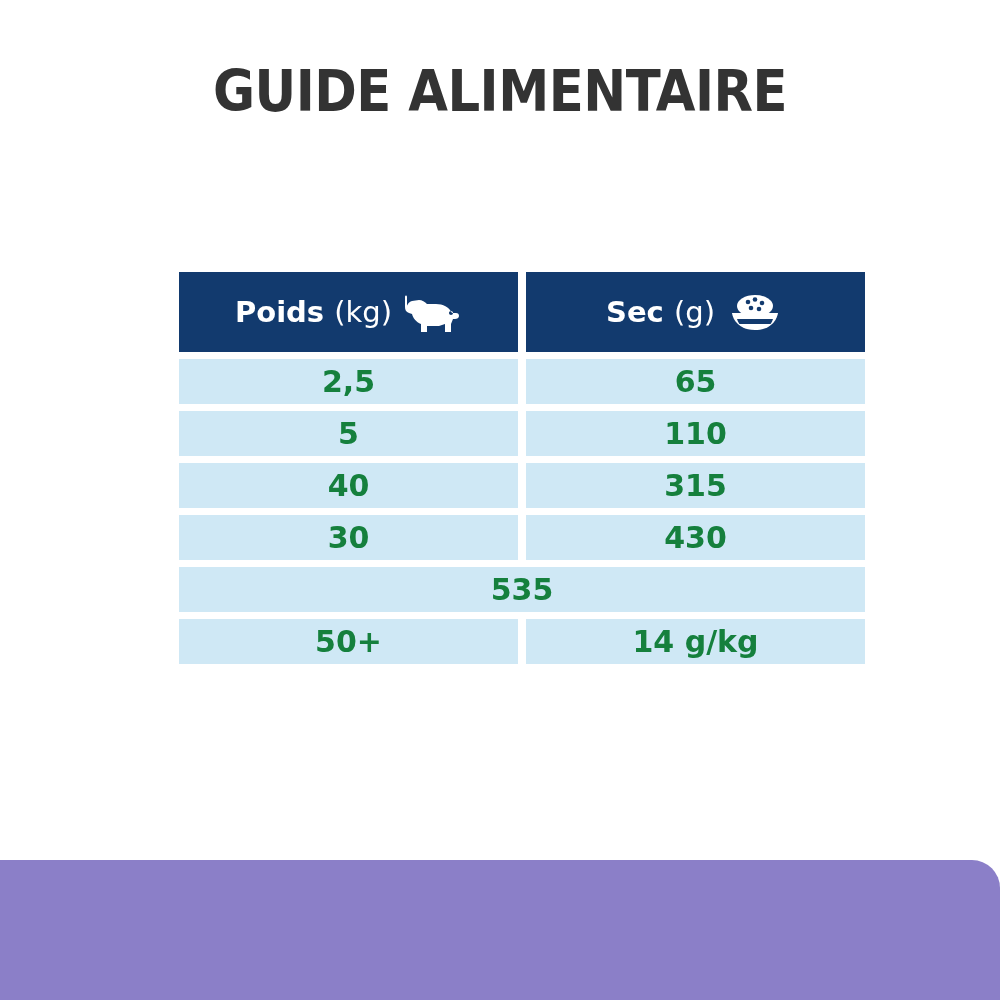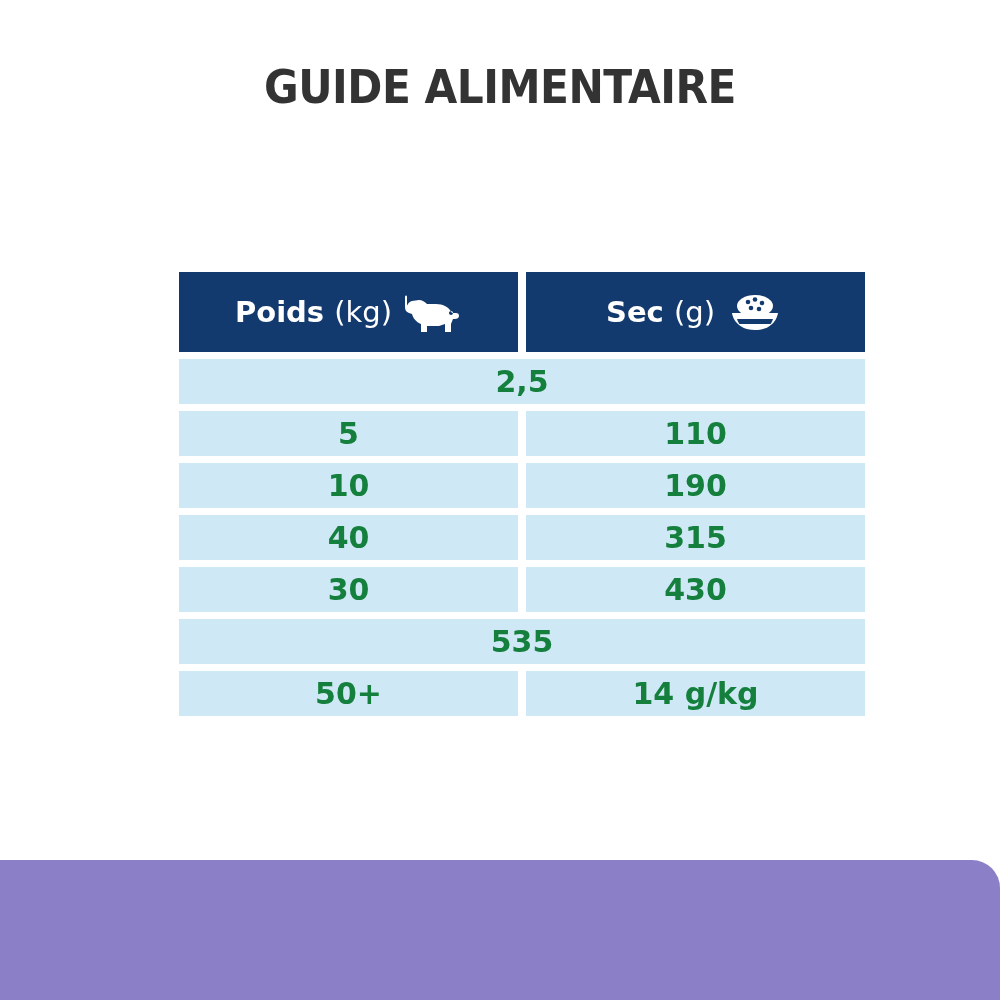--- a/index.html
+++ b/index.html
@@ -21,21 +21,21 @@
     background: #ffffff;
   }
 
   
   .title {
     position: absolute;
     top: 62px;
     left: 0;
     width: 1000px;
     text-align: center;
-    font-size: 47px;
+    font-size: 57px;
     line-height: 1.05;
     font-weight: 700;
     letter-spacing: -0.5px;
     color: #333333;
     text-transform: uppercase;
     font-family: "DejaVu Sans", sans-serif;
     font-stretch: condensed;
   }
 
   
@@ -142,28 +142,25 @@
             <circle cx="31" cy="19" r="2.3" fill="#123a6e"></circle>
             <path fill="#ffffff" d="M4 23 L50 23 C50 23 48 40 27 40 C6 40 4 23 4 23 Z"></path>
             <path fill="#123a6e" d="M9 29 L45 29 C44.4 31 43.6 32.6 42.6 34 L11.4 34 C10.4 32.6 9.6 31 9 29 Z"></path>
           </svg>
         </span>
       </div>
     </div>
 
     <div class="row">
       <div class="cell">2,5</div>
+      <div class="cell">65</div>
     </div>
     <div class="row">
       <div class="cell">5</div>
       <div class="cell">110</div>
-    </div>
-    <div class="row">
-      <div class="cell">10</div>
-      <div class="cell">190</div>
     </div>
     <div class="row">
       <div class="cell">40</div>
       <div class="cell">315</div>
     </div>
     <div class="row">
       <div class="cell">30</div>
       <div class="cell">430</div>
     </div>
     <div class="row">

